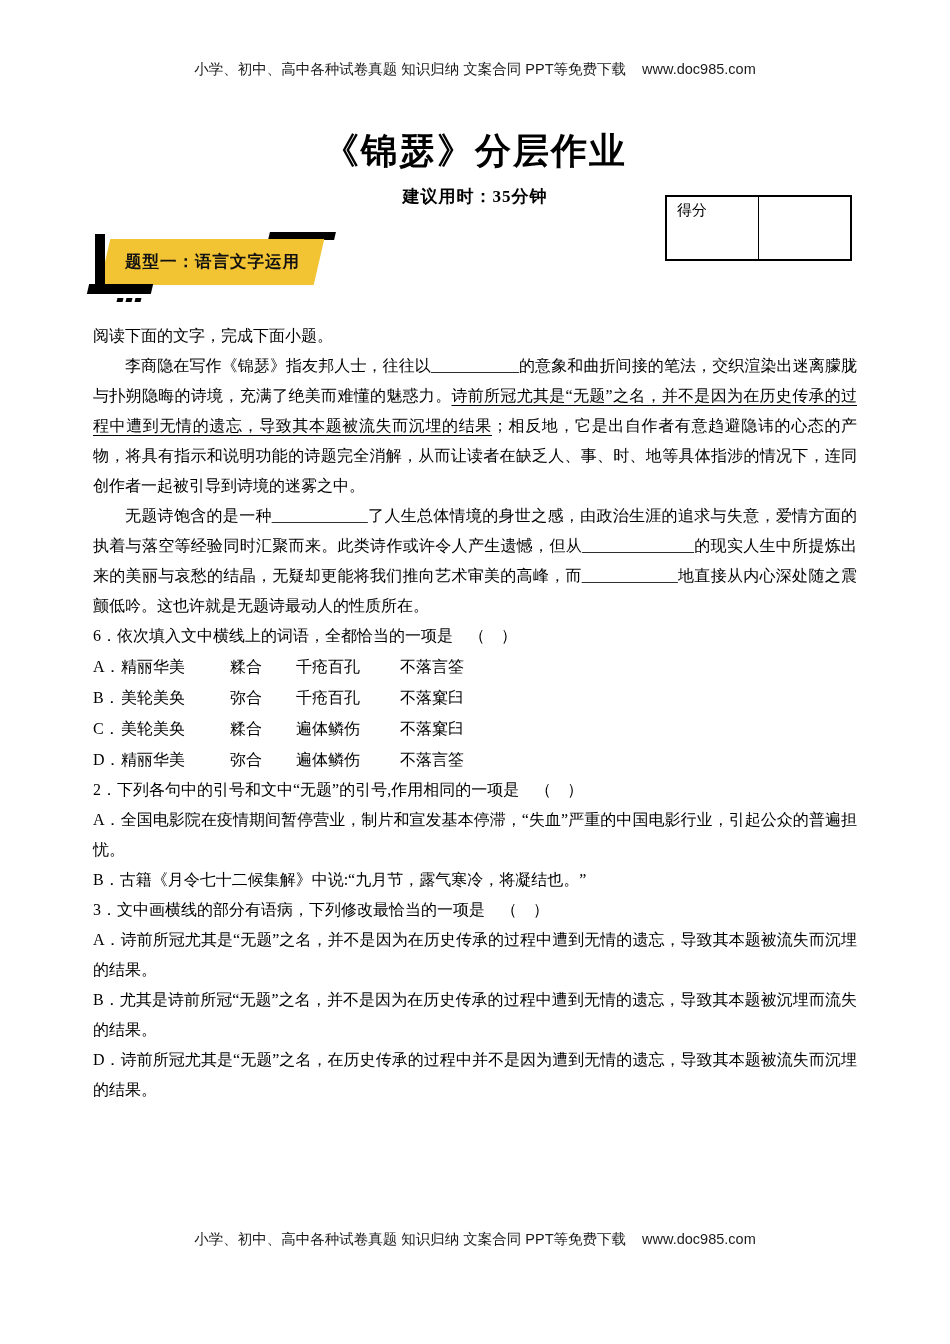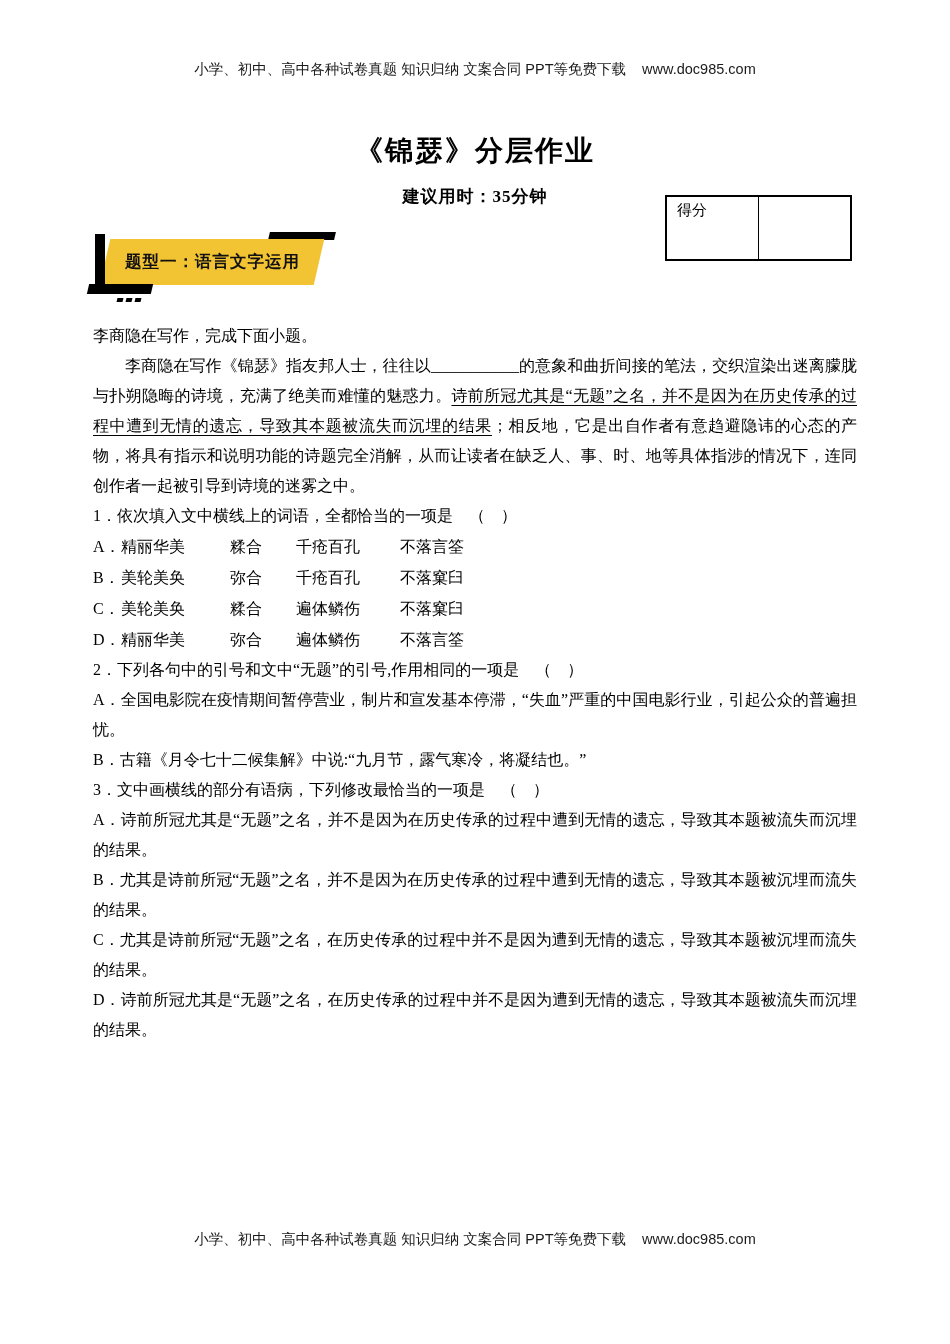--- a/index.html
+++ b/index.html
@@ -21,21 +21,21 @@
     color:#1a1a1a;
     white-space:nowrap;
   }
   .page-footer { position:absolute; left:0; right:0; top:1218px; }
   .hdr-url { margin-left:16px; }
   .doc-title {
     margin-top:52px;
     text-align:center;
     font-family:"Liberation Sans","DejaVu Sans",sans-serif;
     font-weight:700;
-    font-size:28px;
+    font-size:36px;
     line-height:40px;
     letter-spacing:2px;
   }
   .time-hint {
     margin-top:14px;
     text-align:center;
     font-weight:700;
     font-size:17px;
     line-height:24px;
     letter-spacing:1px;
@@ -115,26 +115,27 @@
     <div class="b-bottom"></div>
     <div class="b-ticks">
         <i></i>
         <i></i>
         <i></i>
       </div>
   </div>
 
   <div class="body">
 
-    <p>李商隐在写作，完成下面小题。</p>
+    <p>阅读下面的文字，完成下面小题。</p>
 
     <p class="indent"><span>李商隐在写作《锦瑟》指友邦人士，往往以___________的意象和曲折间接的笔法，交织渲染出迷离朦胧与扑朔隐晦的诗境，充满了绝美而难懂的魅惑力。</span><span class="u">诗前所冠尤其是“无题”之名，并不是因为在历史传承的过程中遭到无情的遗忘，导致其本题被流失而沉埋的结果</span><span>；相反地，它是出自作者有意趋避隐讳的心态的产物，将具有指示和说明功能的诗题完全消解，从而让读者在缺乏人、事、时、地等具体指涉的情况下，连同创作者一起被引导到诗境的迷雾之中。</span></p>
 
+    <p class="indent">无题诗饱含的是一种____________了人生总体情境的身世之感，由政治生涯的追求与失意，爱情方面的执着与落空等经验同时汇聚而来。此类诗作或许令人产生遗憾，但从______________的现实人生中所提炼出来的美丽与哀愁的结晶，无疑却更能将我们推向艺术审美的高峰，而____________地直接从内心深处随之震颤低吟。这也许就是无题诗最动人的性质所在。</p>
 
-    <p>1．依次填入文中横线上的词语，全都恰当的一项是　（　）</p>
+    <p>6．依次填入文中横线上的词语，全都恰当的一项是　（　）</p>
     <div class="w-row">
       <span class="wc0">A．</span>
       <span class="wc1">精丽华美</span>
       <span class="wc2">糅合</span>
       <span class="wc3">千疮百孔</span>
       <span class="wc4">不落言筌</span>
     </div>
     <div class="w-row">
       <span class="wc0">B．</span>
       <span class="wc1">美轮美奂</span>
@@ -157,21 +158,20 @@
       <span class="wc4">不落言筌</span>
     </div>
 
     <p>2．下列各句中的引号和文中“无题”的引号,作用相同的一项是　（　）</p>
     <p><span>A．</span><span>全国电影院在疫情期间暂停营业，制片和宣发基本停滞，“失血”严重的中国电影行业，引起公众的普遍担忧。</span></p>
     <p><span>B．</span><span>古籍《月令七十二候集解》中说:“九月节，露气寒冷，将凝结也。”</span></p>
 
     <p>3．文中画横线的部分有语病，下列修改最恰当的一项是　（　）</p>
     <p><span>A．</span><span>诗前所冠尤其是“无题”之名，并不是因为在历史传承的过程中遭到无情的遗忘，导致其本题被流失而沉埋的结果。</span></p>
     <p><span>B．</span><span>尤其是诗前所冠“无题”之名，并不是因为在历史传承的过程中遭到无情的遗忘，导致其本题被沉埋而流失的结果。</span></p>
-    <p><span>C．</span><span>尤其是诗前所冠“无题”之名，在历史传承的过程中并不是因为遭到无情的遗忘，导致其本题被沉埋而流失的结果。</span></p>
     <p><span>D．</span><span>诗前所冠尤其是“无题”之名，在历史传承的过程中并不是因为遭到无情的遗忘，导致其本题被流失而沉埋的结果。</span></p>
 
   </div>
 
   <div class="page-footer">
     <span>小学、初中、高中各种试卷真题 知识归纳 文案合同 PPT等免费下载</span><span class="hdr-url">www.doc985.com</span>
   </div>
 
 </div>
 

